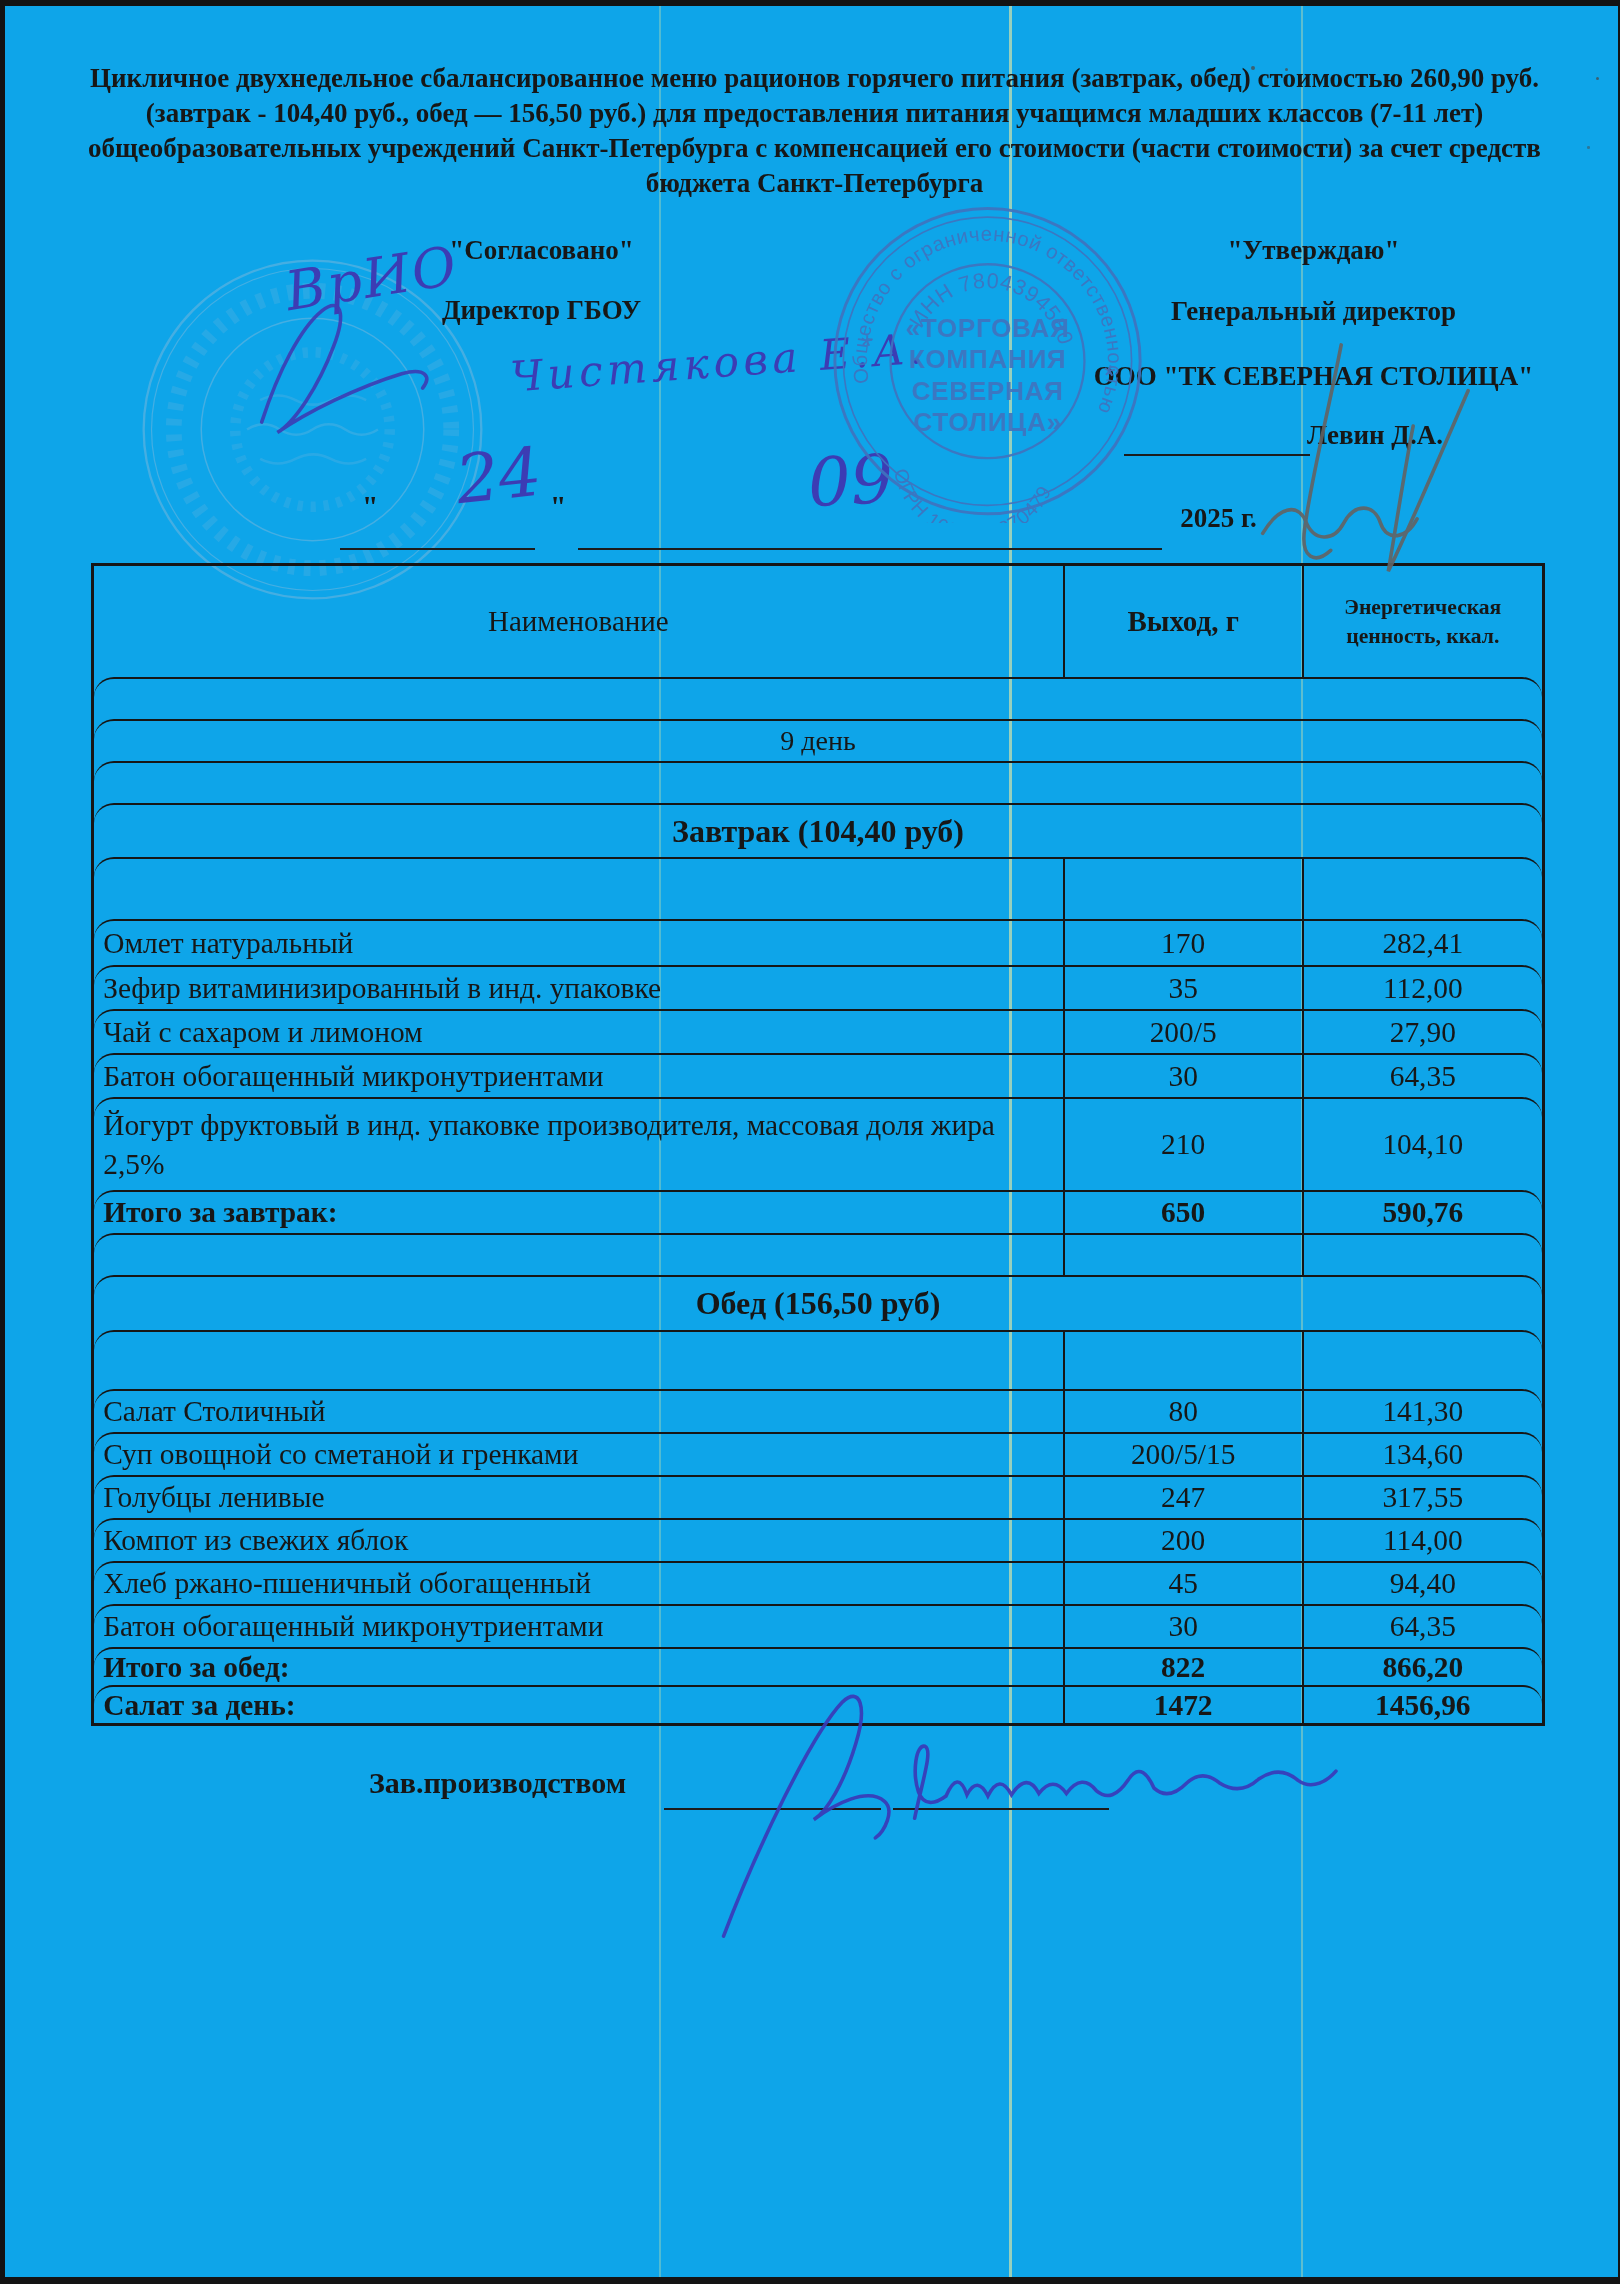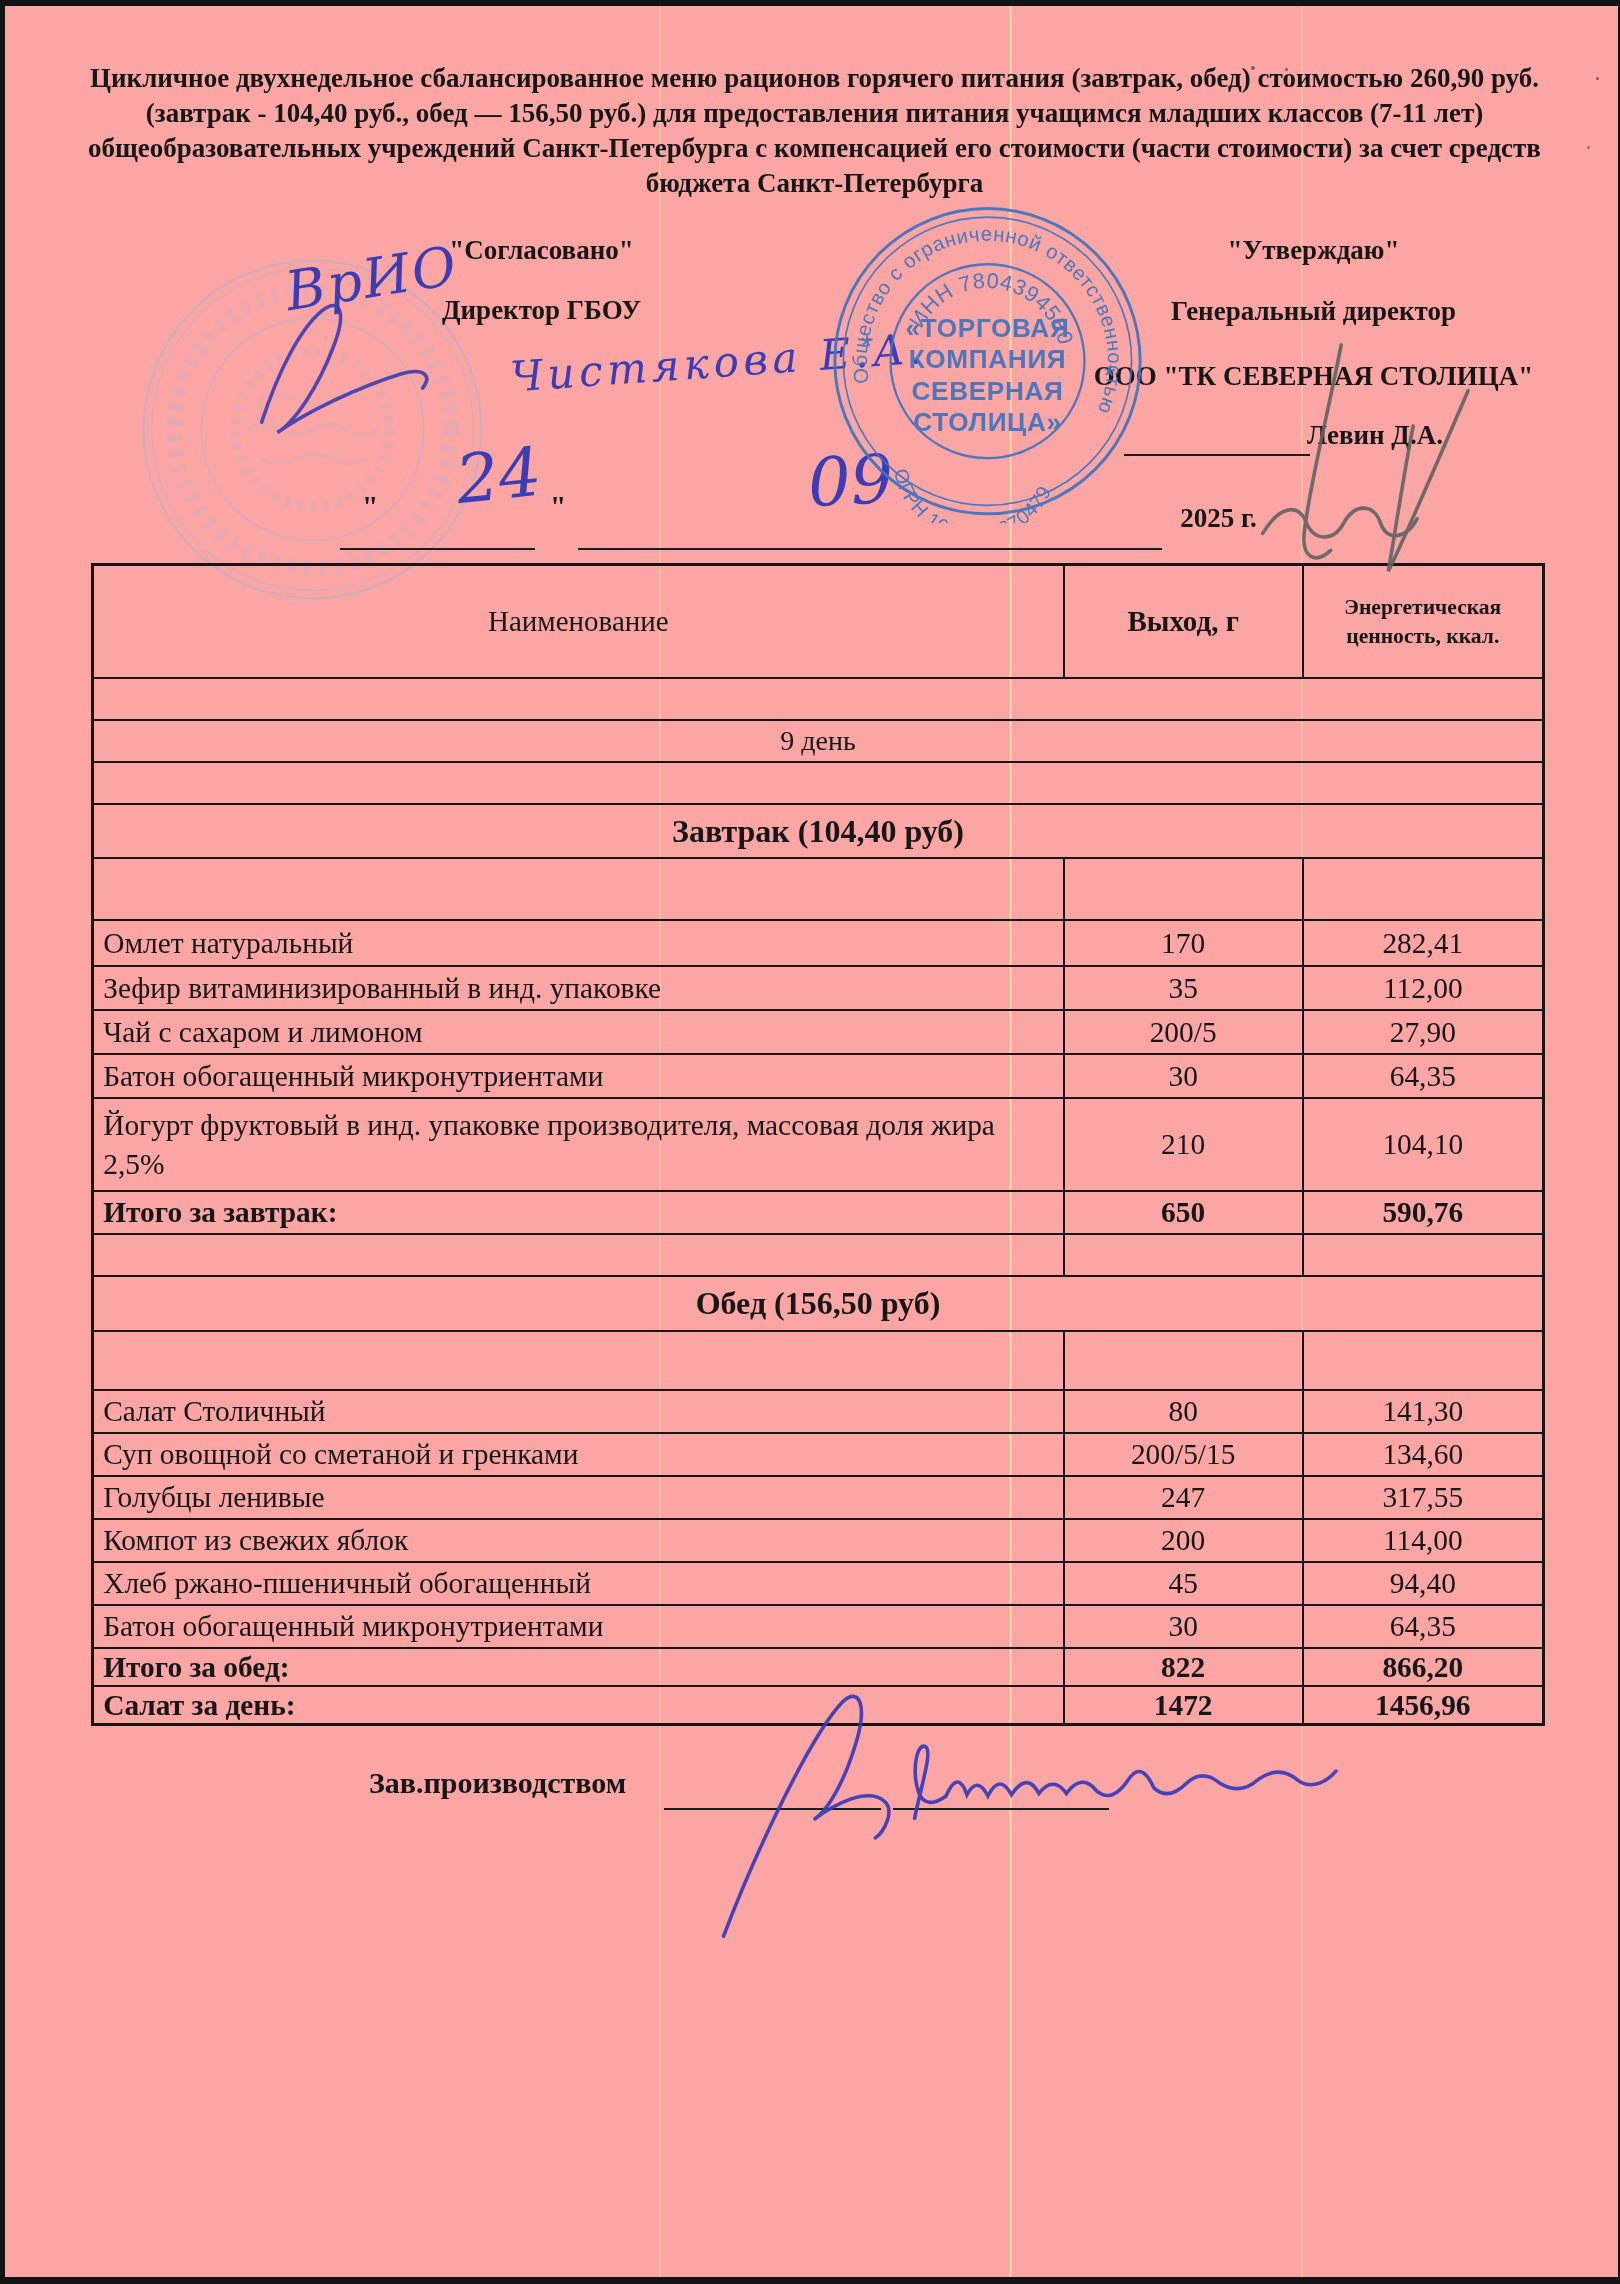--- a/index.html
+++ b/index.html
@@ -1,36 +1,36 @@
 <!DOCTYPE html>
 <html style="font-size:10.5px"><head>
 <meta charset="utf-8">
 <style>
   html,body{margin:0;padding:0;background:#e9e7e8;}
   #page{
     position:relative;width:1621px;height:2284px;box-sizing:border-box;
-    background:#fca5a5;border:solid #131313;border-width:6.5px 3.3px 7.9px 5.2px;
+    background:#0ea5e9;border:solid #131313;border-width:6.5px 3.3px 7.9px 5.2px;
     font-family:"Liberation Serif","DejaVu Serif",serif;color:#171717;overflow:hidden;
   }
   .abs{position:absolute;}
   .ctr{text-align:center;}
   .b{font-weight:bold;}
   
   .yline{position:absolute;top:0;bottom:0;background:#f3eda0;pointer-events:none;}
   .speck{position:absolute;width:3.9px;height:3.9px;border-radius:50%;background:#4a4a4a;opacity:.75;}
   
   #title-par{left:71px;top:55px;width:1477px;font-size:27px;line-height:35px;font-weight:bold;text-align:center;}
   
   .appr{font-size:27px;font-weight:bold;}
   .sigline{border-bottom:2.6px solid #1c1c1c;}
   
   .hw{font-family:"DejaVu Serif","Liberation Serif",serif;font-style:italic;color:#3c3cb4;white-space:nowrap;}
   
   #menu-table{left:86px;top:557px;width:1454px;border:3.3px solid #161616;box-sizing:border-box;}
-  .row{display:flex;border-top:2px solid #161616;box-sizing:border-box;}
+  .row{display:flex;border-top:2px solid #161616;box-sizing:border-box;border-radius:20px;}
   .row:first-child{border-top:none;}
   .c{box-sizing:border-box;display:flex;align-items:center;}
   .c1{width:66.9%;}
   .c2{width:16.5%;border-left:2px solid #161616;justify-content:center;text-align:center;}
   .c3{width:16.6%;border-left:2px solid #161616;justify-content:center;text-align:center;}
   .cfull{width:100%;display:flex;align-items:center;justify-content:center;text-align:right;}
   .name{font-size:29.4px;padding-left:9.2px;line-height:1.3;}
   .num{font-size:29.4px;}
   .sect{font-size:32px;font-weight:bold;}
   .dayh{font-size:28px;}

